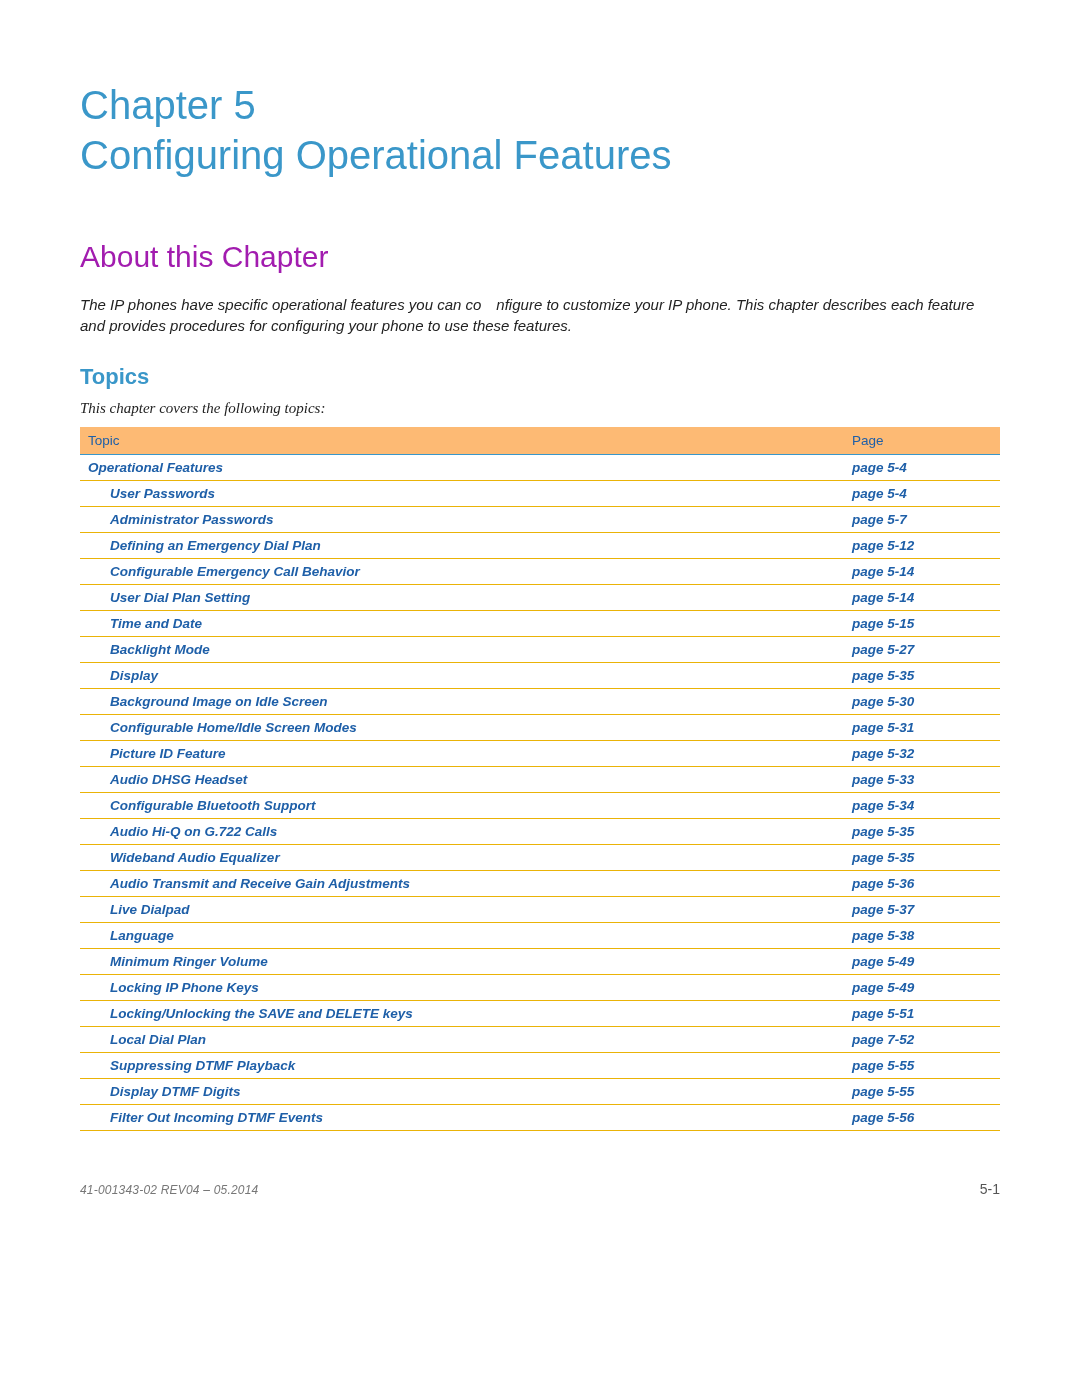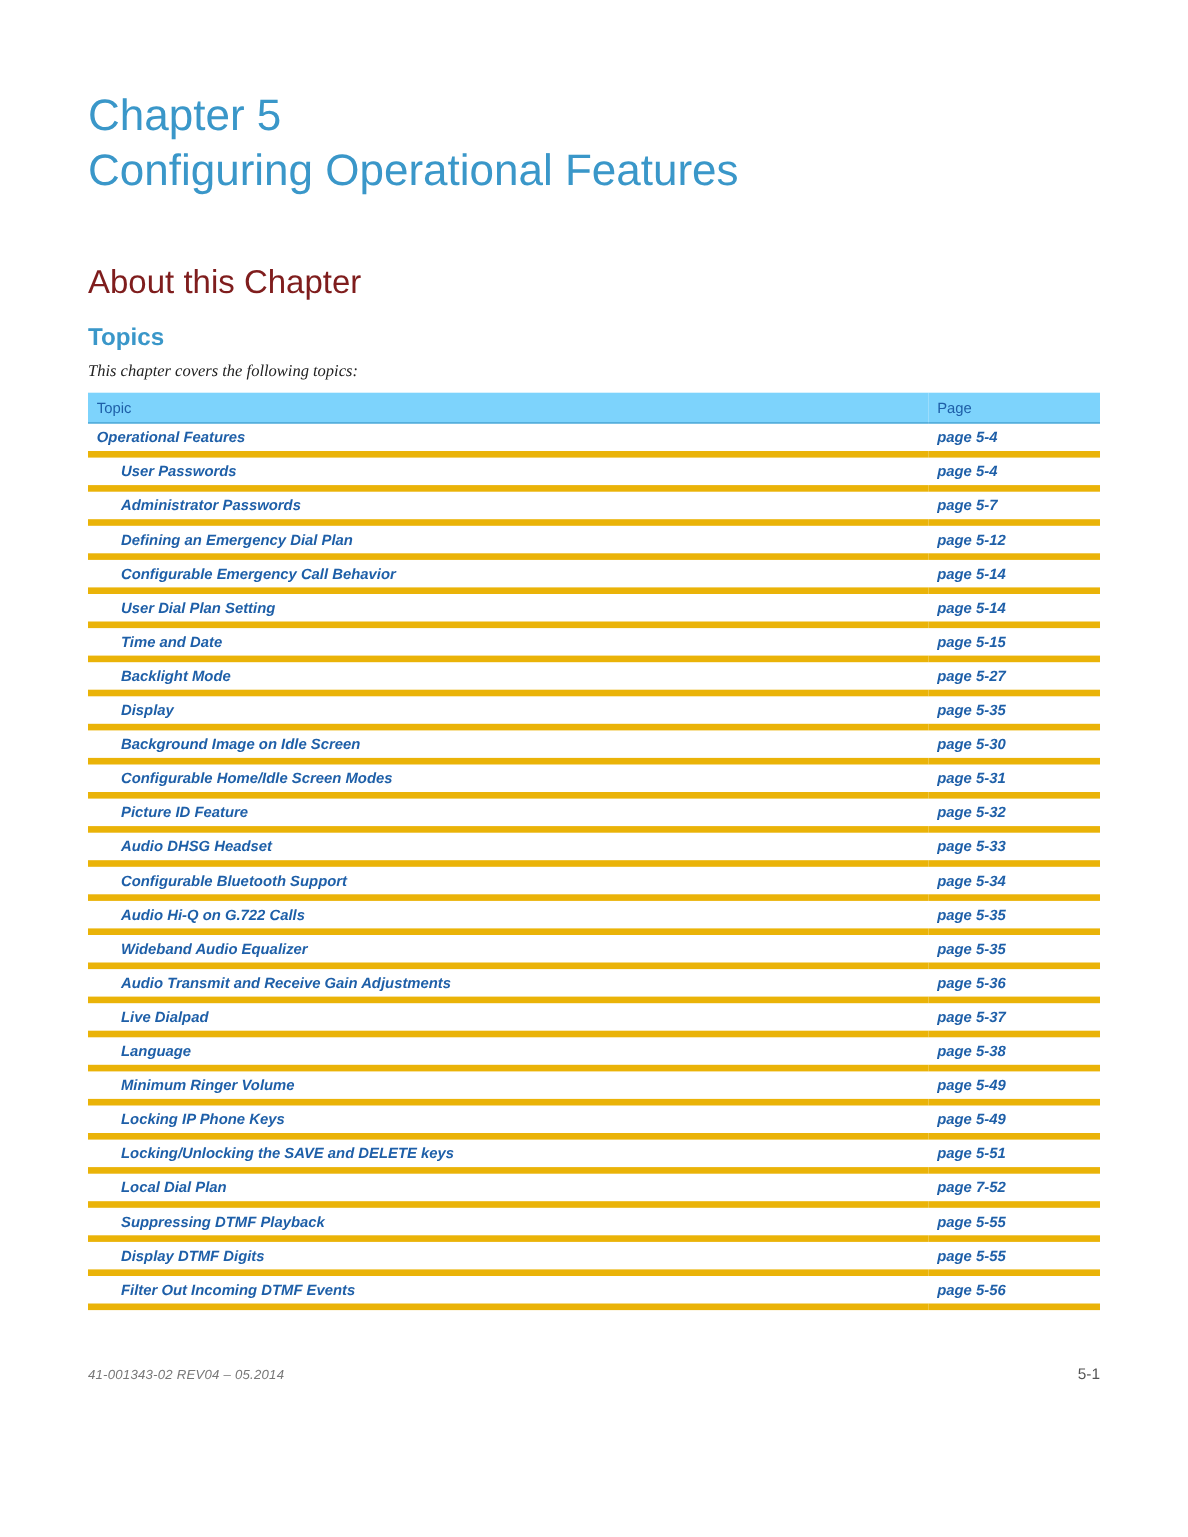--- a/index.html
+++ b/index.html
@@ -17,21 +17,21 @@
   .chapter-title {
     font-size: 40px;
     font-weight: 400;
     color: #3a97c9;
     margin: 0 0 60px 0;
     line-height: 1.25;
   }
   .section-heading {
     font-size: 30px;
     font-weight: 400;
-    color: #7f1d1d;
+    color: #a21caf;
     margin: 0 0 20px 0;
   }
   .section-intro {
     font-style: italic;
     font-size: 15px;
     color: #222;
     margin: 0 0 28px 0;
     line-height: 1.4;
   }
   .topics-heading {
@@ -46,29 +46,29 @@
     color: #222;
     margin: 0 0 10px 0;
     font-family: Liberation Serif, serif;
   }
   table.topics {
     width: 100%;
     border-collapse: collapse;
     font-size: 13.5px;
   }
   table.topics thead th {
-    background: #7dd3fc;
+    background: #fdba74;
     color: #1e5fa8;
     font-weight: 400;
     text-align: left;
     padding: 6px 8px;
     border-bottom: 1px solid #3a97c9;
   }
   table.topics tbody td {
-    border-bottom: 6px solid #eab308;
+    border-bottom: 1px solid #eab308;
     padding: 5px 8px;
     vertical-align: middle;
   }
   table.topics tbody td .topic-link {
     color: #1e5fa8;
     font-style: italic;
     font-weight: 600;
   }
   table.topics tbody td .page-link {
     color: #1e5fa8;
@@ -106,20 +106,21 @@
 <body>
 
 <div class="page">
 
   <h1 class="chapter-title">
     <span>Chapter 5</span><br>
     <span>Configuring Operational Features</span>
   </h1>
 
   <h2 class="section-heading">About this Chapter</h2>
+  <p class="section-intro">The IP phones have specific operational features you can co nfigure to customize your IP phone. This chapter describes each feature and provides procedures for configuring your phone to use these features.</p>
 
   <h3 class="topics-heading">Topics</h3>
   <p class="topics-intro">This chapter covers the following topics:</p>
 
   <table class="topics">
     <thead>
       <tr>
         <th>Topic</th>
         <th class="col-page">Page</th>
       </tr>

